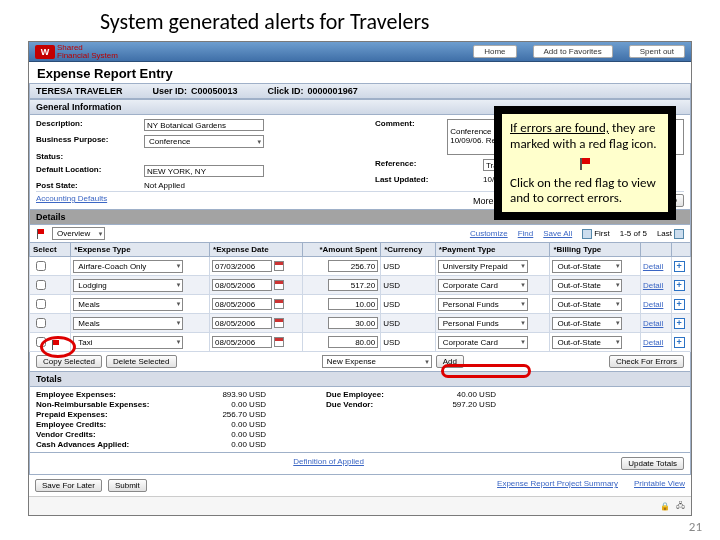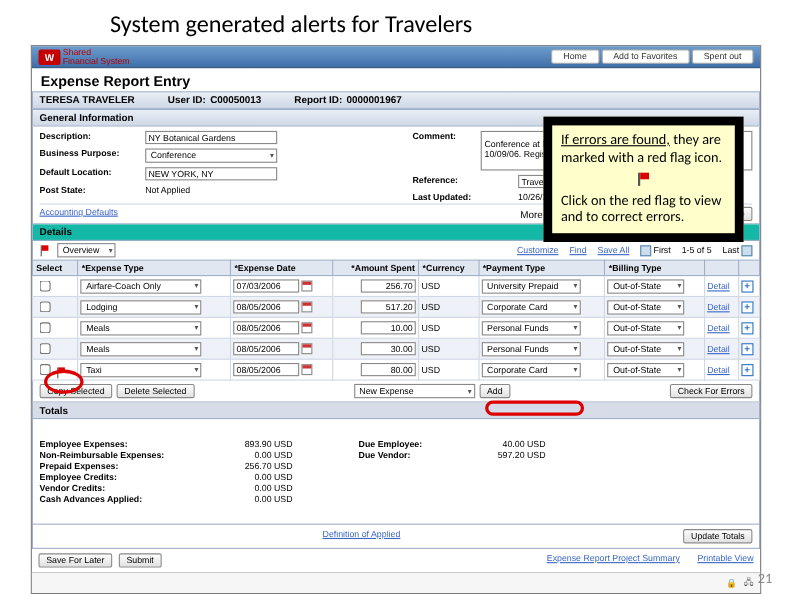--- a/index.html
+++ b/index.html
@@ -41,21 +41,21 @@
   .logo-badge {
     width: 20px; height: 14px;
     background: #c40000;
     color: #fff; font-weight: bold; font-size: 9px;
     display: flex; align-items: center; justify-content: center;
     border-radius: 2px;
   }
   .logo-text { color: #b00; font-size: 8px; line-height: 1; }
   .header-links {
     margin-left: auto;
-    display: flex; gap: 2px;
+    display: flex; gap: 16px;
     padding-right: 6px;
   }
   .header-link {
     background: #fff;
     border: 1px solid #aaa; border-radius: 2px;
     padding: 1px 10px;
     font-size: 8px;
     color: #333;
     cursor: pointer;
   }
@@ -70,21 +70,21 @@
     font-size: 9px; font-weight: bold;
     display: flex; gap: 30px;
   }
   .section-bar .seg { display: flex; gap: 4px; }
   .general-info {
     border: 1px solid #9fb0c8; border-top: none;
     padding: 3px 6px 0;
   }
   .gi-row {
     display: flex; align-items: flex-start;
-    padding: 1px 0; gap: 6px;
+    padding: 1px 0; gap: 18px;
   }
   .gi-label { width: 90px; font-size: 8px; font-weight: bold; }
   .gi-field {
     border: 1px solid #888; background: #fff;
     height: 12px; font-size: 8px; padding: 0 2px;
     display: inline-flex; align-items: center;
     min-width: 120px;
   }
   .gi-value { font-size: 8px; }
   .gi-col { display: flex; flex-direction: column; gap: 2px; }
@@ -98,21 +98,21 @@
     color: #3b66c4; text-decoration: underline;
     font-size: 8px; cursor: pointer;
   }
   .btn {
     background: linear-gradient(#fdfdfd, #e1e1e1);
     border: 1px solid #888; border-radius: 2px;
     padding: 1px 6px; font-size: 8px; cursor: pointer;
     display: inline-flex; align-items: center;
   }
   .details-bar {
-    background: #14b8a6; border: 1px solid #9fb0c8; border-top: none;
+    background: #a3a3a3; border: 1px solid #9fb0c8; border-top: none;
     padding: 2px 6px; font-size: 9px; font-weight: bold;
   }
   .details-actions {
     display: flex; align-items: center;
     padding: 2px 6px; gap: 6px;
     border-left: 1px solid #9fb0c8; border-right: 1px solid #9fb0c8;
   }
   .dropdown {
     border: 1px solid #888; background: #fff;
     padding: 0 14px 0 4px; font-size: 8px; height: 13px;
@@ -164,21 +164,21 @@
     display: flex; gap: 4px; padding: 3px 6px; align-items: center;
     border: 1px solid #9fb0c8; border-top: none;
   }
   .spacer { flex: 1; }
   .totals-bar {
     background: #d7dde8; border: 1px solid #9fb0c8; border-top: none;
     padding: 2px 6px; font-size: 9px; font-weight: bold;
   }
   .totals {
     border: 1px solid #9fb0c8; border-top: none;
-    padding: 18px 6px;
+    padding: 3px 6px;
     display: flex;
     font-size: 8px;
   }
   .tcol { display: flex; flex-direction: column; gap: 1px; }
   .tlabel { font-weight: bold; }
   .tval { text-align: right; min-width: 60px; }
   .footer-links {
     display: flex; justify-content: space-between;
     padding: 4px 6px;
     border-left: 1px solid #9fb0c8; border-right: 1px solid #9fb0c8; border-bottom: 1px solid #9fb0c8;
@@ -259,38 +259,41 @@
 
   <div class="page-title">Expense Report Entry</div>
 
   <div class="section-bar">
     <div class="seg">TERESA TRAVELER</div>
     <div class="seg">
       <span>User ID:</span>
       <span>C00050013</span>
     </div>
     <div class="seg">
-      <span>Report ID:</span>
+      <span>Click ID:</span>
       <span>0000001967</span>
     </div>
   </div>
 
   <div class="section-bar">
     <span>General Information</span>
   </div>
   <div class="general-info">
     <div style="display:flex">
       <div class="gi-col" style="width:48%">
         <div class="gi-row">
           <div class="gi-label">Description:</div>
           <div class="gi-field">NY Botanical Gardens</div>
         </div>
         <div class="gi-row">
           <div class="gi-label">Business Purpose:</div>
           <div class="dropdown" style="min-width:120px">Conference</div>
+        </div>
+        <div class="gi-row">
+          <div class="gi-label">Status:</div>
         </div>
         <div class="gi-row">
           <div class="gi-label">Default Location:</div>
           <div class="gi-field">NEW YORK, NY</div>
         </div>
         <div class="gi-row">
           <div class="gi-label">Post State:</div>
           <div class="gi-value">Not Applied</div>
         </div>
       </div>

